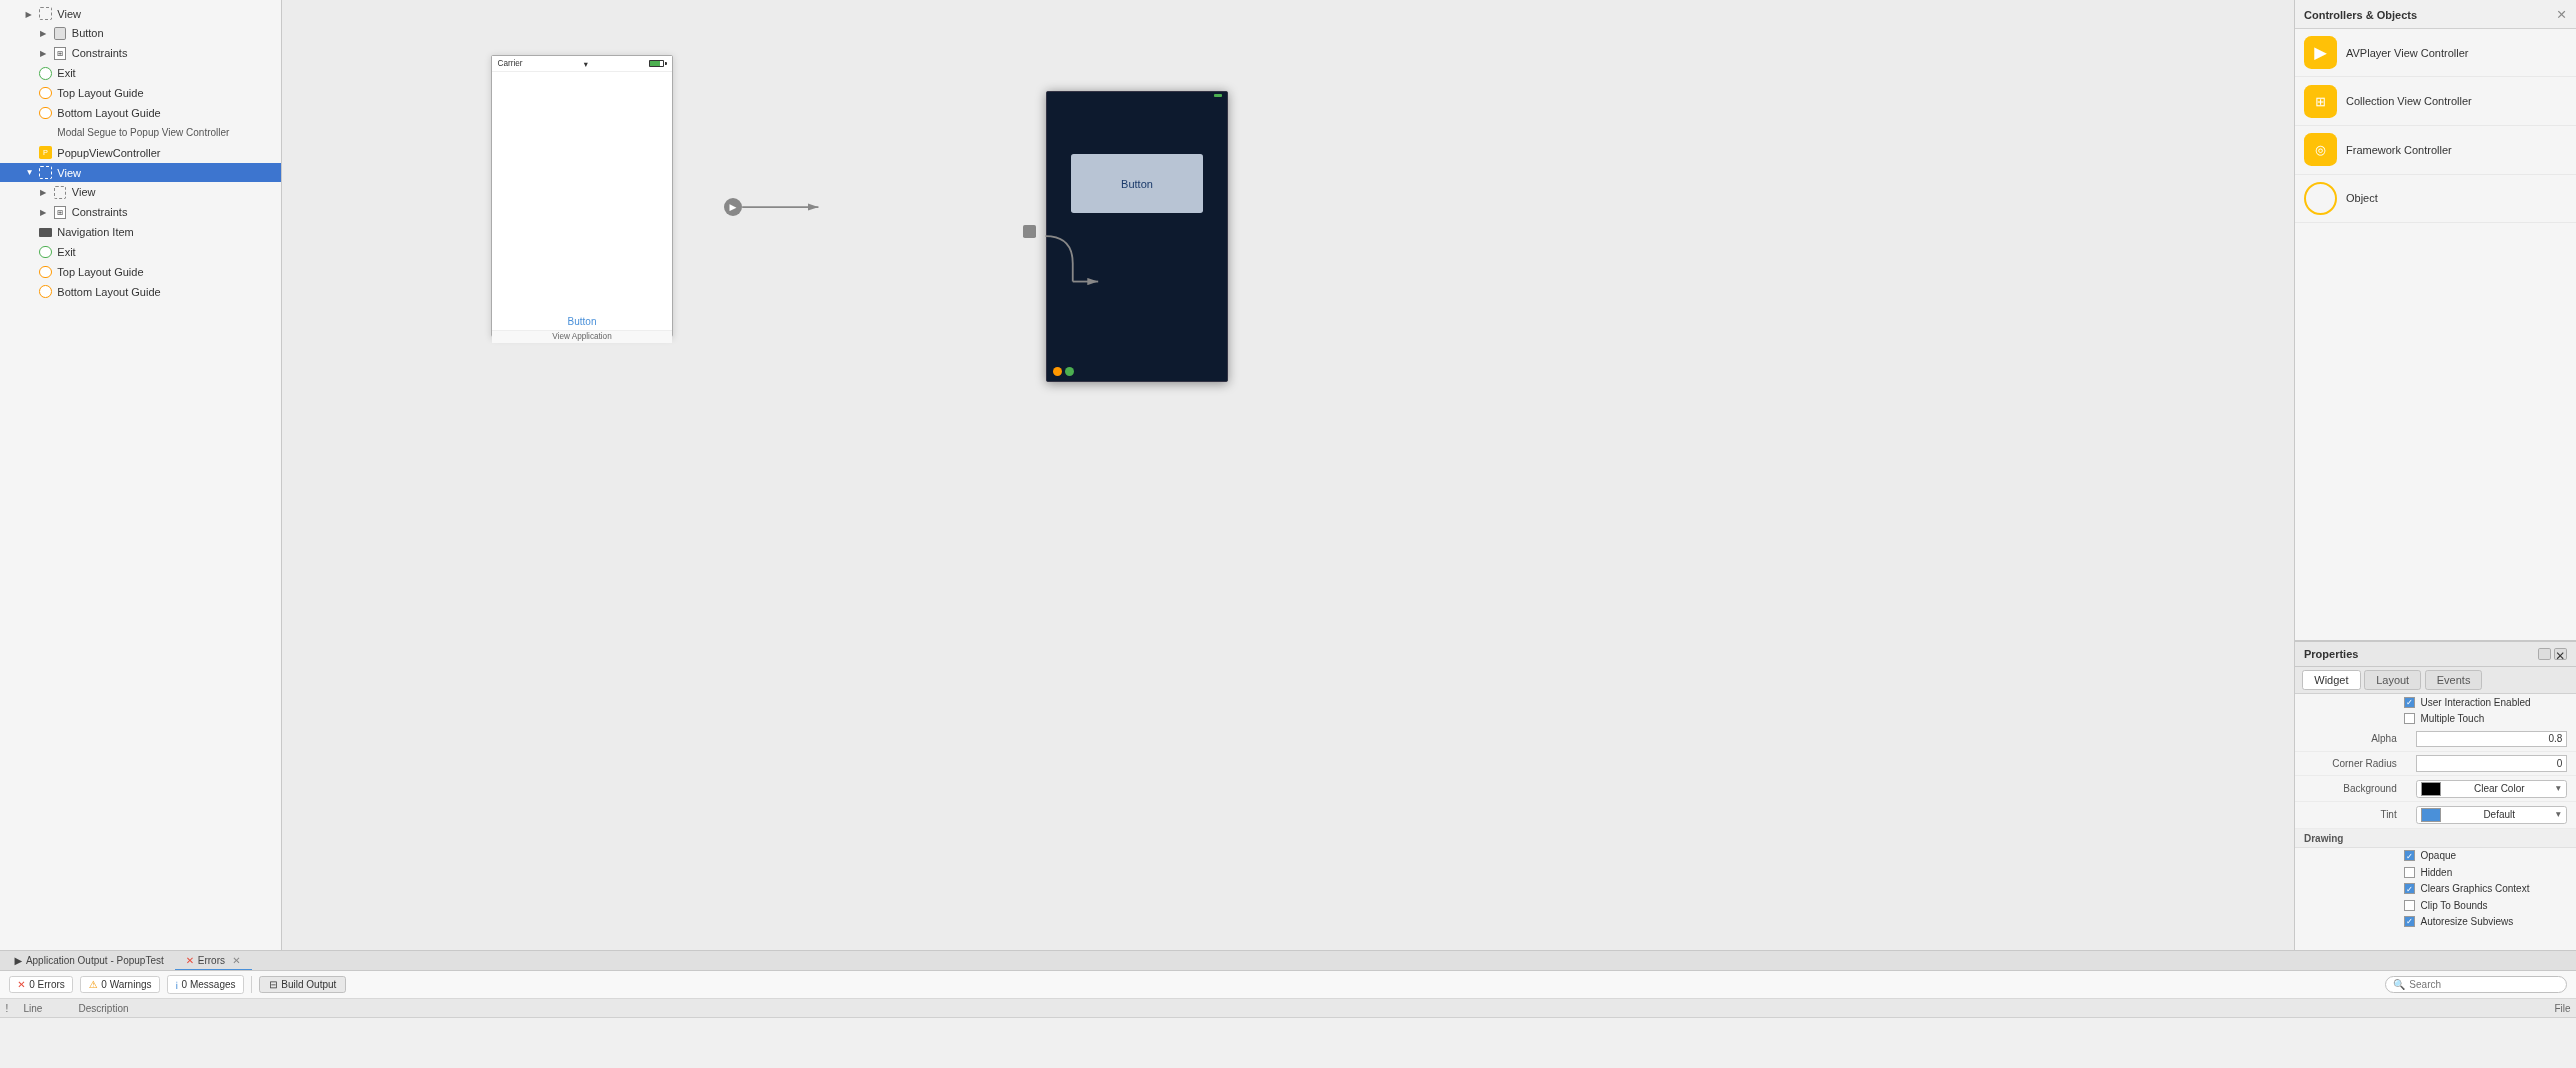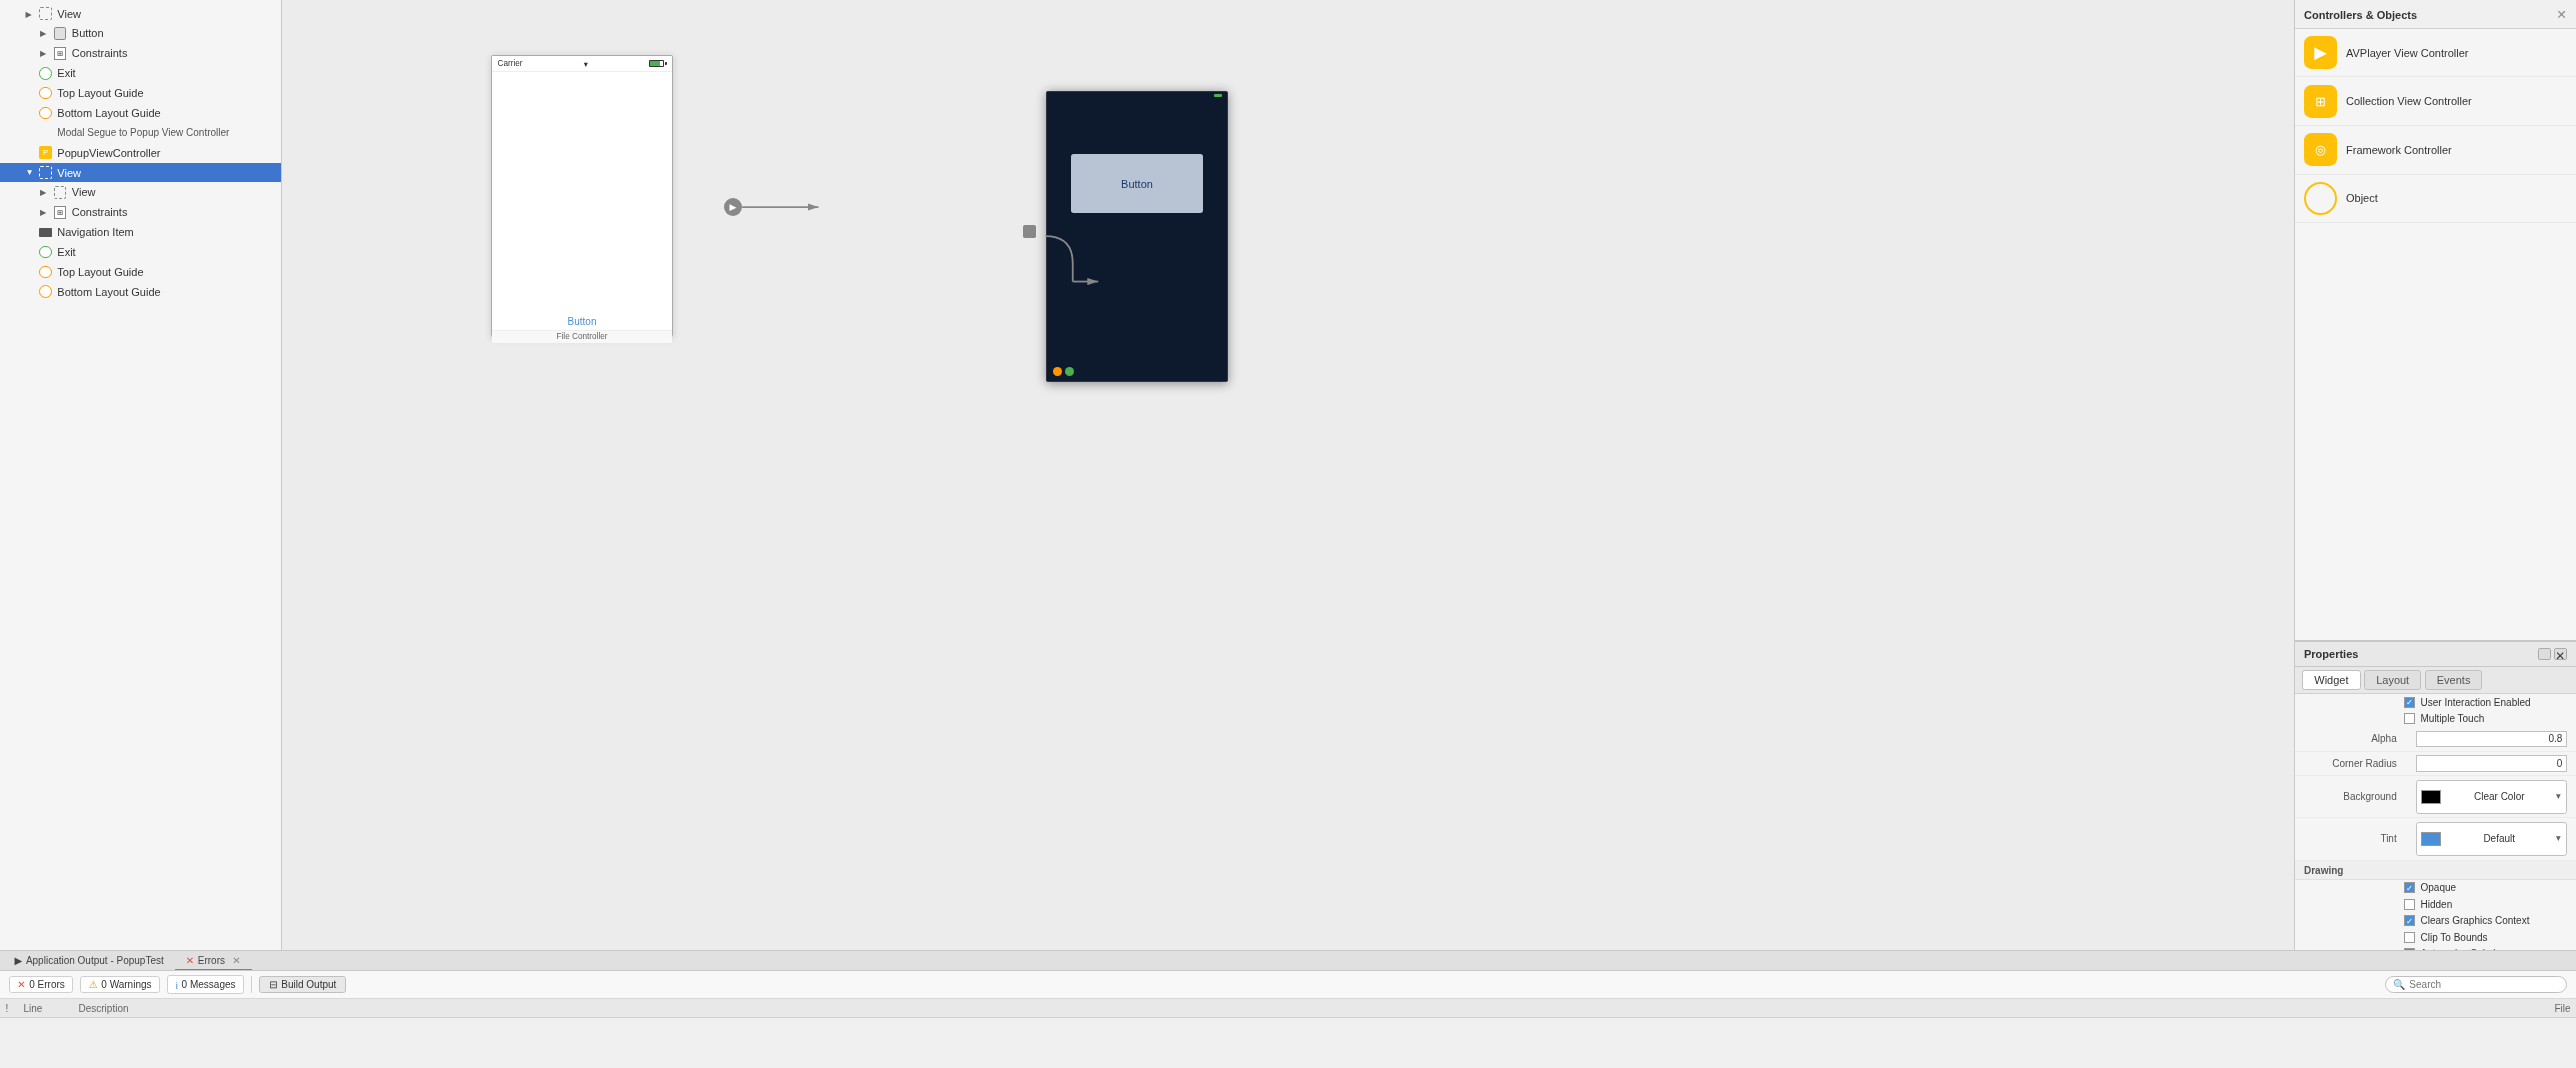--- a/index.html
+++ b/index.html
@@ -328,21 +328,21 @@
       background: white;
       font-size: 10px;
       padding: 0 3.6px;
       display: flex;
       align-items: center;
       justify-content: flex-end;
       color: #333;
     }
     .prop-select {
       flex: 1;
-      height: 34px;
+      height: 18px;
       border: 0.9px solid #c0c0c0;
       background: white;
       font-size: 10px;
       padding: 0 3.6px;
       display: flex;
       align-items: center;
       justify-content: space-between;
       color: #333;
       border-radius: 2.7px;
     }
@@ -647,21 +647,21 @@
               </div>
             <div class="battery-tip"></div>
           </div>
         </div>
       </div>
       <div class="vc-body">
       </div>
       <div style="text-align:center;padding:5.5px 0 1.8px">
         <span class="vc-button-label">Button</span>
       </div>
-      <div class="vc-footer">File Controller</div>
+      <div class="vc-footer">View Application</div>
     </div>
 
     <div class="segue-circle" style="top: 198px; left: 442px;">
       <span>▶</span>
     </div>
 
     <div style="position:absolute; top:225px; left:741px; width:12.7px; height:12.7px; background:#888; border-radius:1.8px; display:flex; align-items:center; justify-content:center;"></div>
 
     <div class="popup-vc-frame">
       <div class="popup-vc-top-bar">

